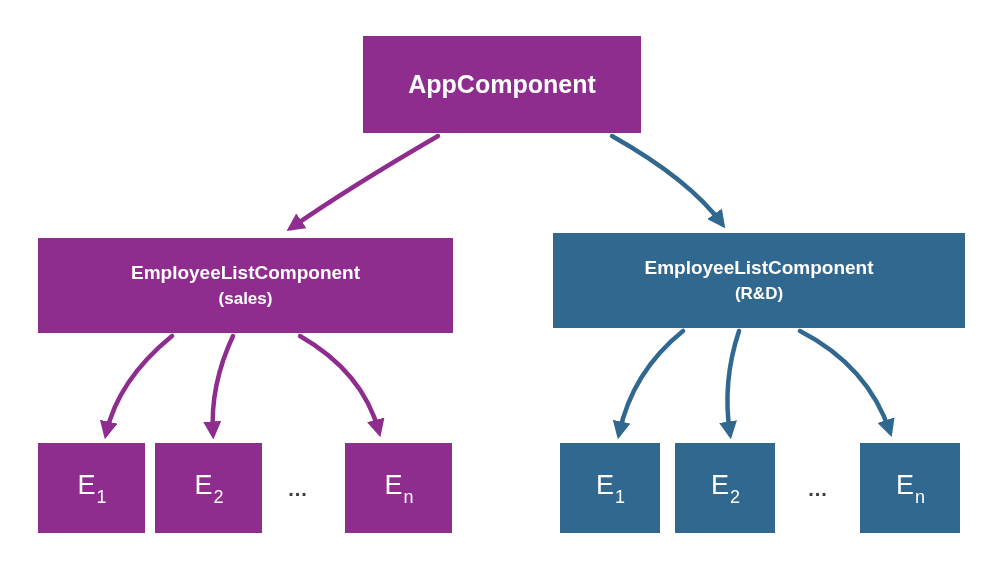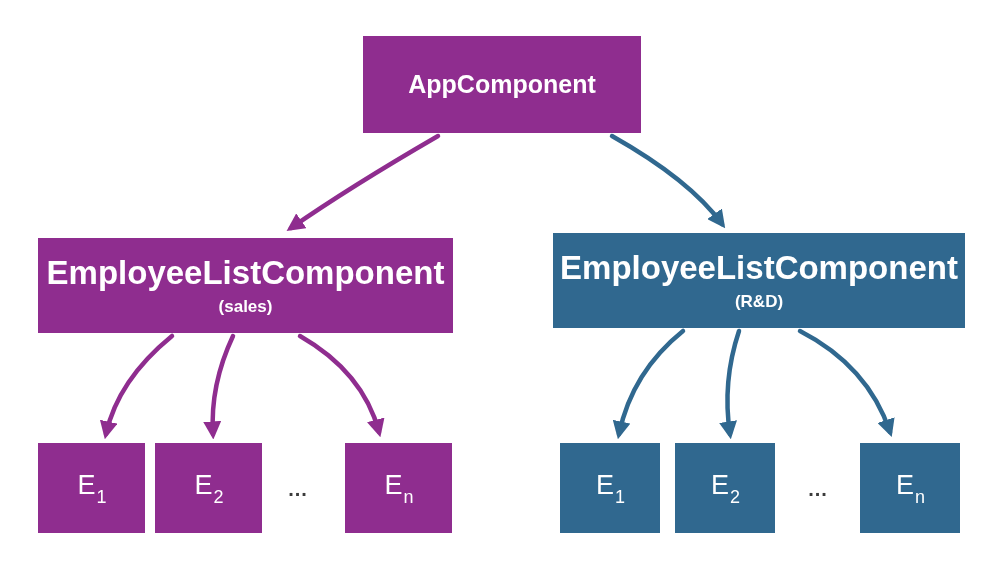--- a/index.html
+++ b/index.html
@@ -19,21 +19,21 @@
   .stroke-blue{stroke:var(--blue,#30688f);}
   .head-purple{fill:var(--purple,#8f2d8f);}
   .head-blue{fill:var(--blue,#30688f);}
   .node{
     position:absolute;
     display:flex;flex-direction:column;align-items:center;justify-content:center;
     color:#ffffff;text-align:center;
   }
   .fill-purple{background:var(--purple,#8f2d8f);}
   .fill-blue{background:var(--blue,#30688f);}
-  .node .title{font-size:33px;font-weight:bold;line-height:1.15;}
+  .node .title{font-size:19px;font-weight:bold;line-height:1.15;}
   .node .subtitle{font-size:17px;font-weight:bold;margin-top:6px;}
   .root-node .title{font-size:25px;}
   .employee .elabel{font-size:27px;font-weight:normal;}
   .employee .elabel sub{font-size:18px;position:relative;top:2px;left:1px;}
   .ellipsis{
     position:absolute;color:#3b3b3b;font-size:20px;font-weight:bold;
     text-align:center;letter-spacing:1px;
   }
 </style>
 </head>

